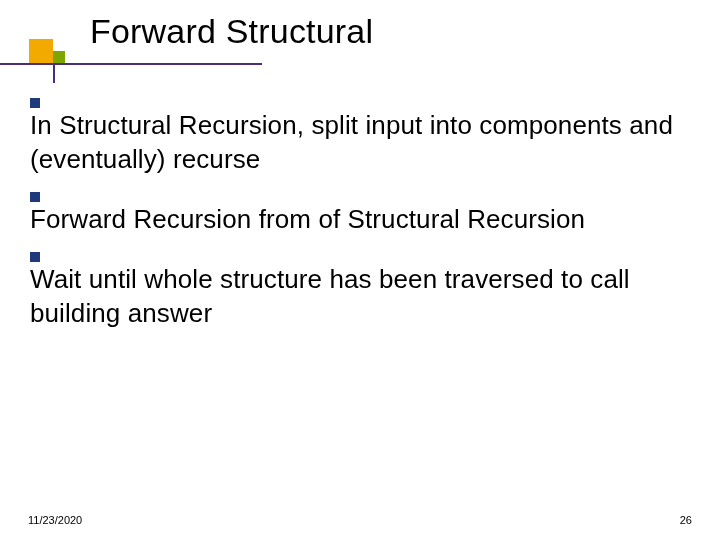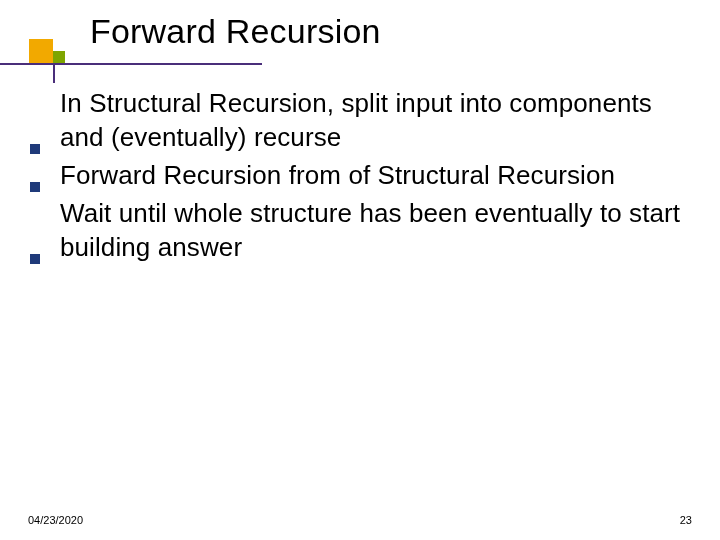--- a/index.html
+++ b/index.html
@@ -66,22 +66,23 @@
     font-family: Verdana, Arial, sans-serif;
   }
   .body {
     position: absolute;
     left: 30px;
     top: 86px;
     width: 660px;
   }
   .item {
     display: flex;
-    align-items: flex-end;
+    align-items: flex-start;
     margin-bottom: 4px;
+    flex-direction: column;
   }
   .bullet {
     width: 10px;
     height: 10px;
     background: #1f3a7a;
     margin-top: 12px;
     margin-right: 20px;
     flex: 0 0 auto;
   }
   .item-text {
@@ -108,33 +109,33 @@
 </head>
 <body>
 
 <div class="slide">
 
   <div class="title-wrap">
     <div class="title-line-h"></div>
     <div class="title-sq-orange"></div>
     <div class="title-sq-green"></div>
     <div class="title-line-v"></div>
-    <div class="title-text">Forward Recursion</div>
+    <div class="title-text">Forward Structural</div>
   </div>
 
   <div class="body">
     <div class="item">
       <div class="bullet"></div>
       <div class="item-text">In Structural Recursion, split input into components and (eventually) recurse</div>
     </div>
     <div class="item">
       <div class="bullet"></div>
       <div class="item-text">Forward Recursion from of Structural Recursion</div>
     </div>
     <div class="item">
       <div class="bullet"></div>
-      <div class="item-text">Wait until whole structure has been eventually to start building answer</div>
+      <div class="item-text">Wait until whole structure has been traversed to call building answer</div>
     </div>
   </div>
 
-  <div class="footer-date">04/23/2020</div>
-  <div class="footer-page">23</div>
+  <div class="footer-date">11/23/2020</div>
+  <div class="footer-page">26</div>
 </div>
 
 </body></html>

